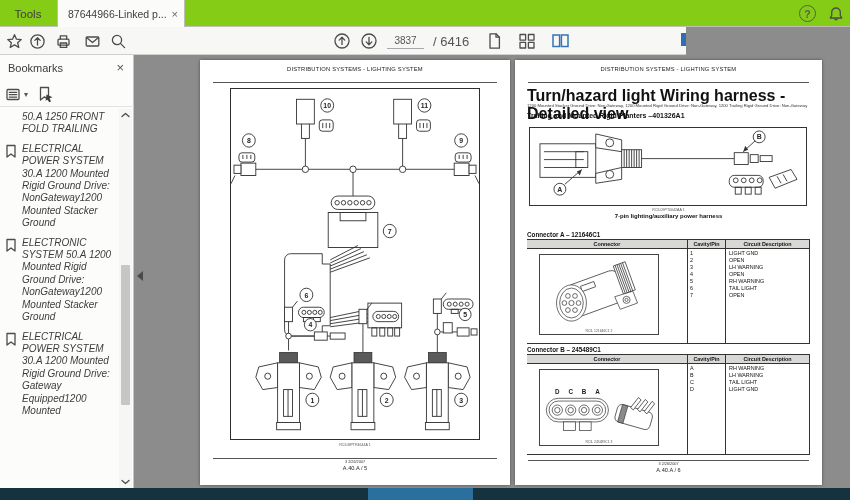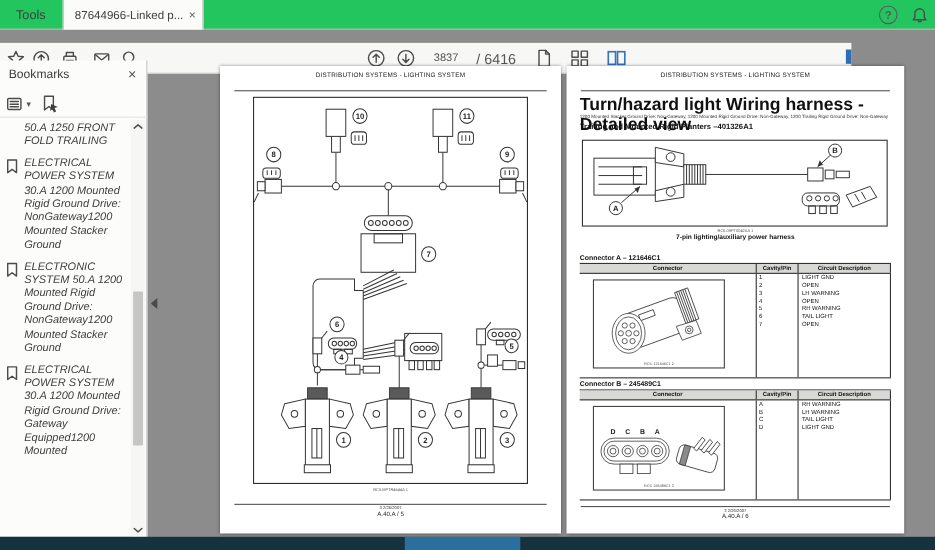--- a/index.html
+++ b/index.html
@@ -2,30 +2,30 @@
 <html><head>
 <meta charset="utf-8">
 <style>
   * { box-sizing: border-box; margin: 0; padding: 0; }
   html,body { width:850px; height:500px; overflow:hidden; }
   body { font-family:"Liberation Sans", sans-serif; background:#8c8c8c; position:relative; }
   svg { display:block; }
   .ico { stroke:#4c4c4c; fill:none; stroke-width:1.3; stroke-linecap:round; stroke-linejoin:round; }
 
   
-  .tabbar { position:absolute; top:0; left:0; width:850px; height:27px; background:#22c55e; border-bottom:1px solid #c0bfbe; }
+  .tabbar { position:absolute; top:0; left:0; width:850px; height:27px; background:#84cc16; border-bottom:1px solid #c0bfbe; }
   .tab-tools { position:absolute; left:0; top:0; width:56px; height:27px; display:flex; align-items:center; justify-content:center; font-size:11.5px; color:#3e3e3e; cursor:default; }
   .tab-doc { position:absolute; left:57px; top:0; width:128px; height:27px; background:#fbfbfa; border-left:1px solid #bdbcbb; border-right:1px solid #bdbcbb; display:flex; align-items:center; padding:0 6px 0 10px; font-size:10.5px; color:#3e3e3e; }
   .tab-doc .lbl { flex:1; white-space:nowrap; overflow:hidden; }
   .tab-doc .x { font-size:11px; color:#666; margin-left:4px; }
   .tb-right { position:absolute; right:6px; top:0; height:27px; display:flex; align-items:center; gap:12px; }
   .help-circ { width:17px; height:17px; border:1.4px solid #5a5a5a; border-radius:50%; display:flex; align-items:center; justify-content:center; font-size:10.5px; font-weight:bold; color:#5a5a5a; }
 
   
-  .toolbar { position:absolute; top:27px; left:0; width:774px; height:28px; background:#f7f7f6; border-bottom:1px solid #cfcfcd;margin-top:12px; }
+  .toolbar { position:absolute; top:27px; left:0; width:686px; height:28px; background:#f7f7f6; border-bottom:1px solid #cfcfcd; }
   .tool-btn { position:absolute; top:6px; width:17px; height:17px; }
   .pagenav { position:absolute; top:5px; left:333px; display:flex; align-items:center; gap:9px; }
   .page-input { width:37px; height:15px; border:none; border-bottom:1px solid #a9a9a9; background:transparent; font-size:10px; color:#555; text-align:center; font-family:"Liberation Sans",sans-serif; }
   .page-total { font-size:13px; color:#555; }
   .blue-sliver { position:absolute; right:0; top:6px; width:5px; height:13px; background:#2f6db5; }
 
   
   .main { position:absolute; top:55px; left:0; width:850px; height:433px;padding-left:16px; }
 
   

